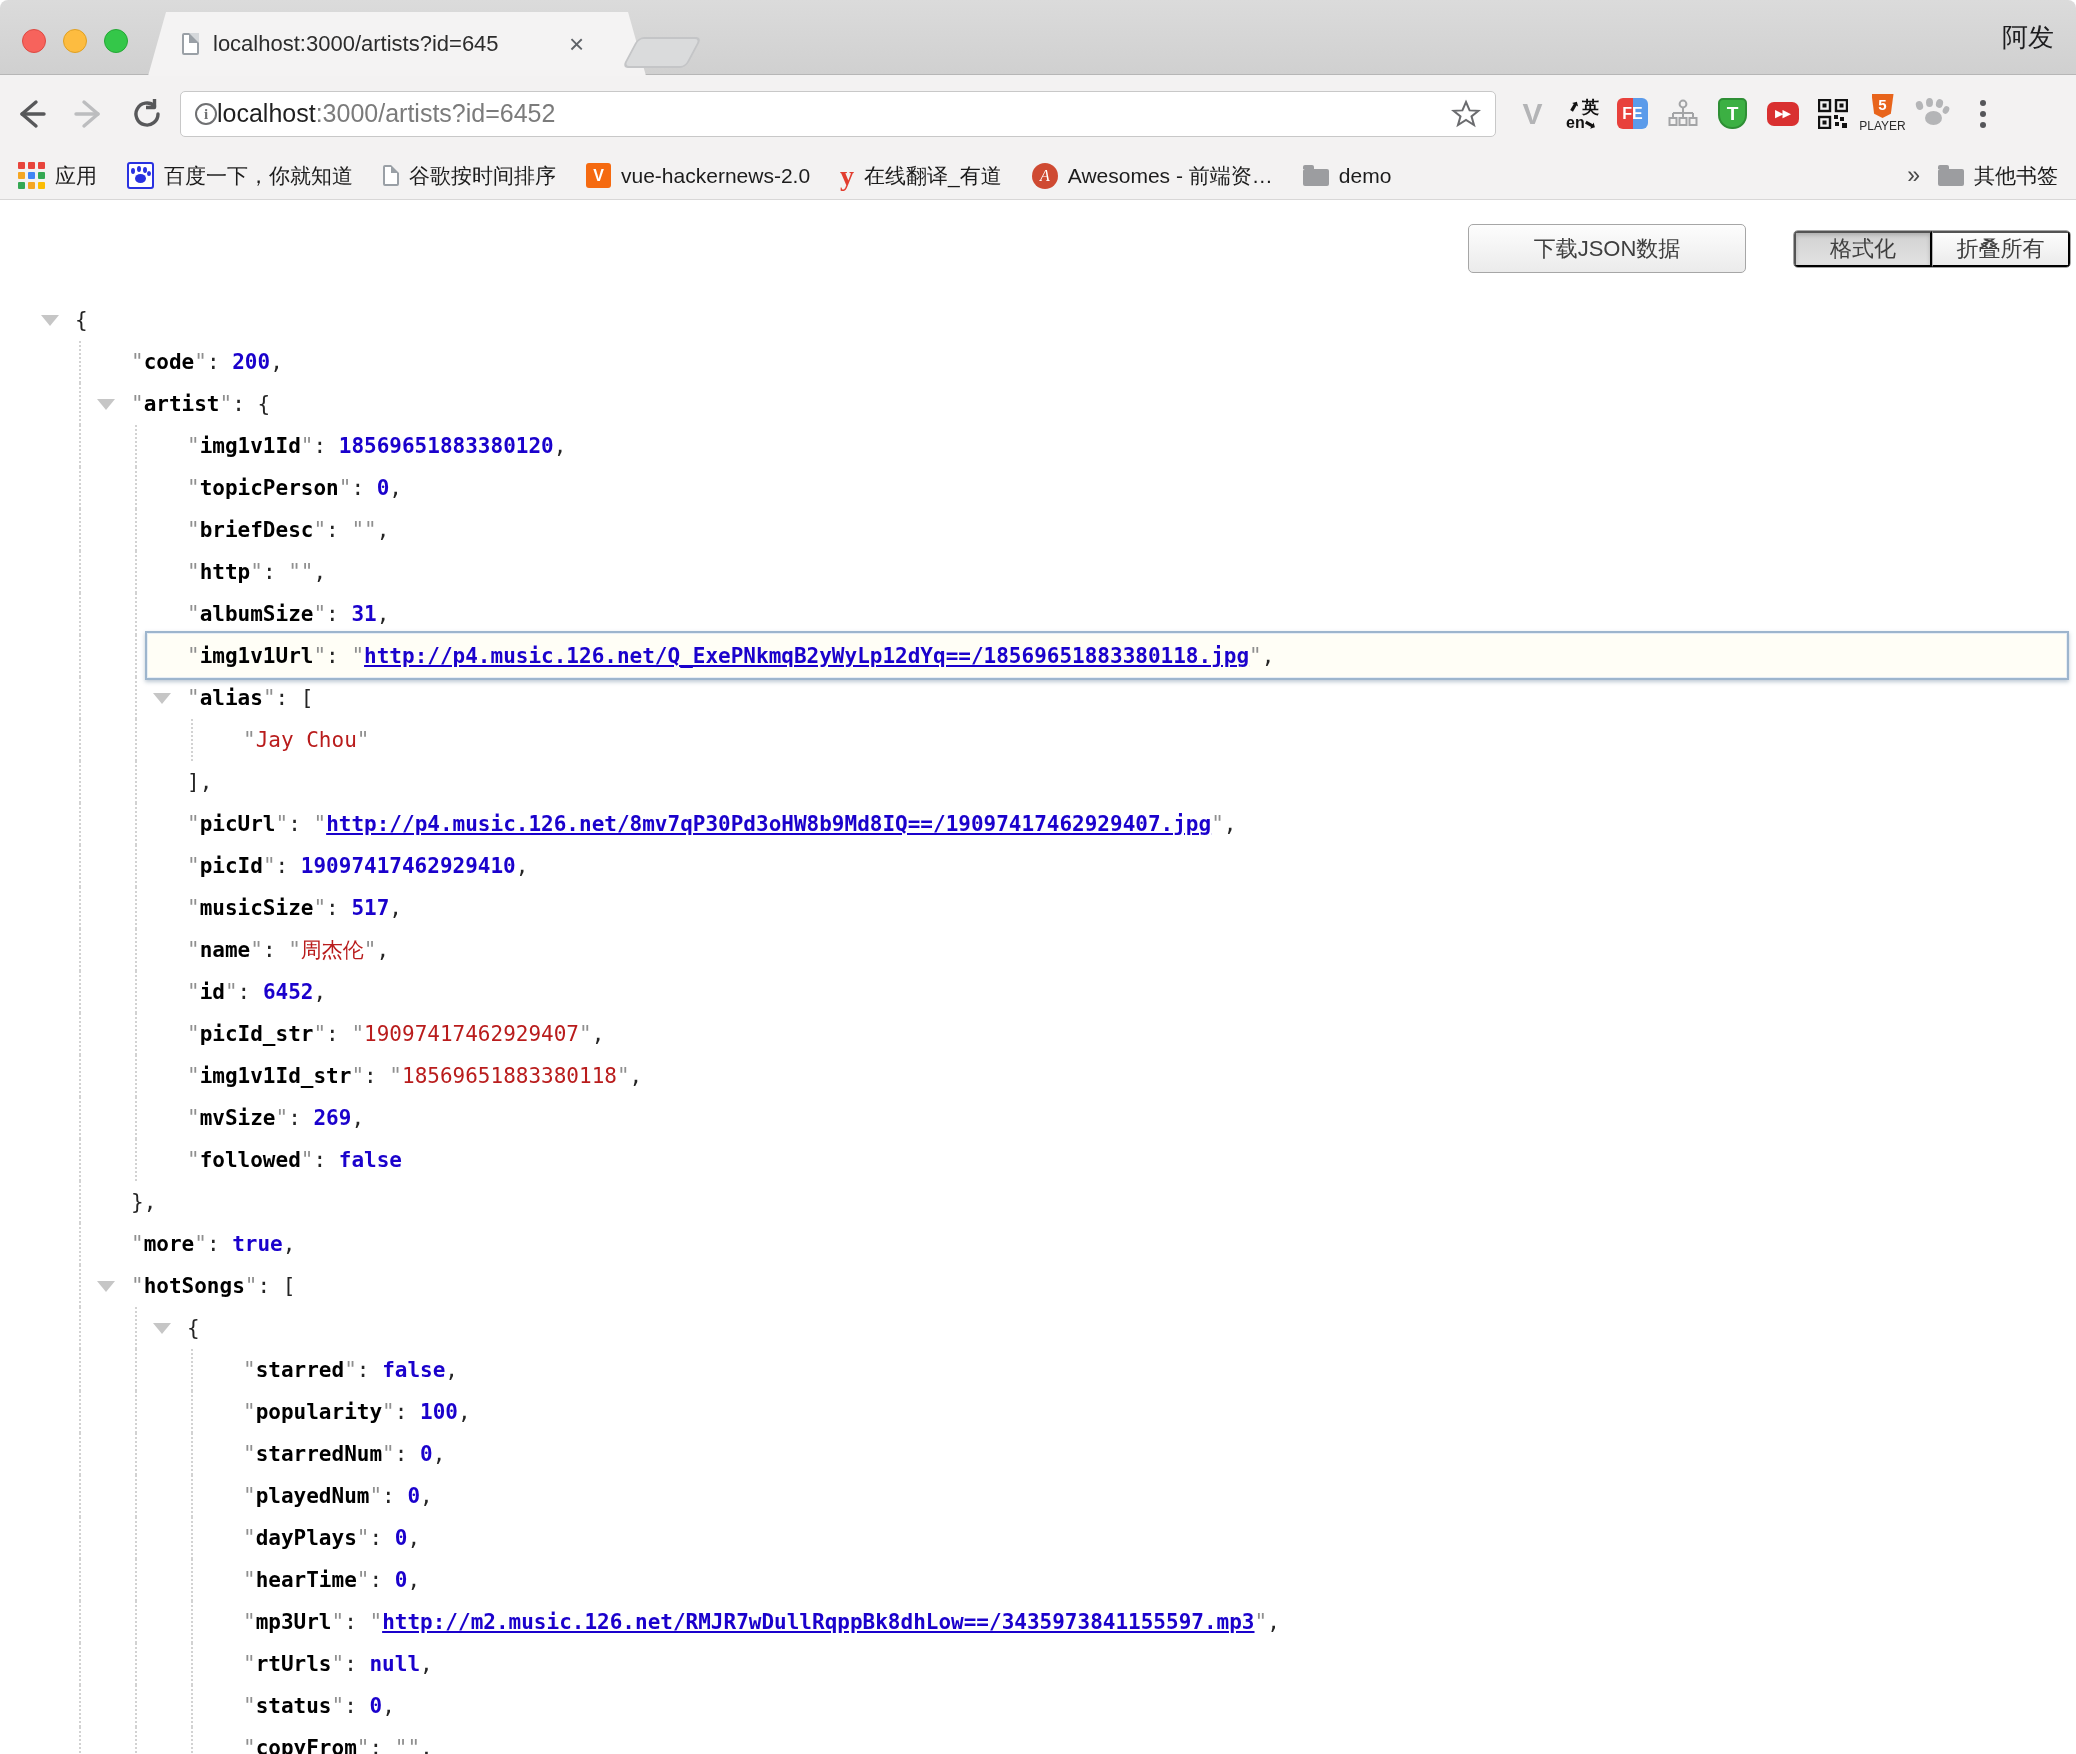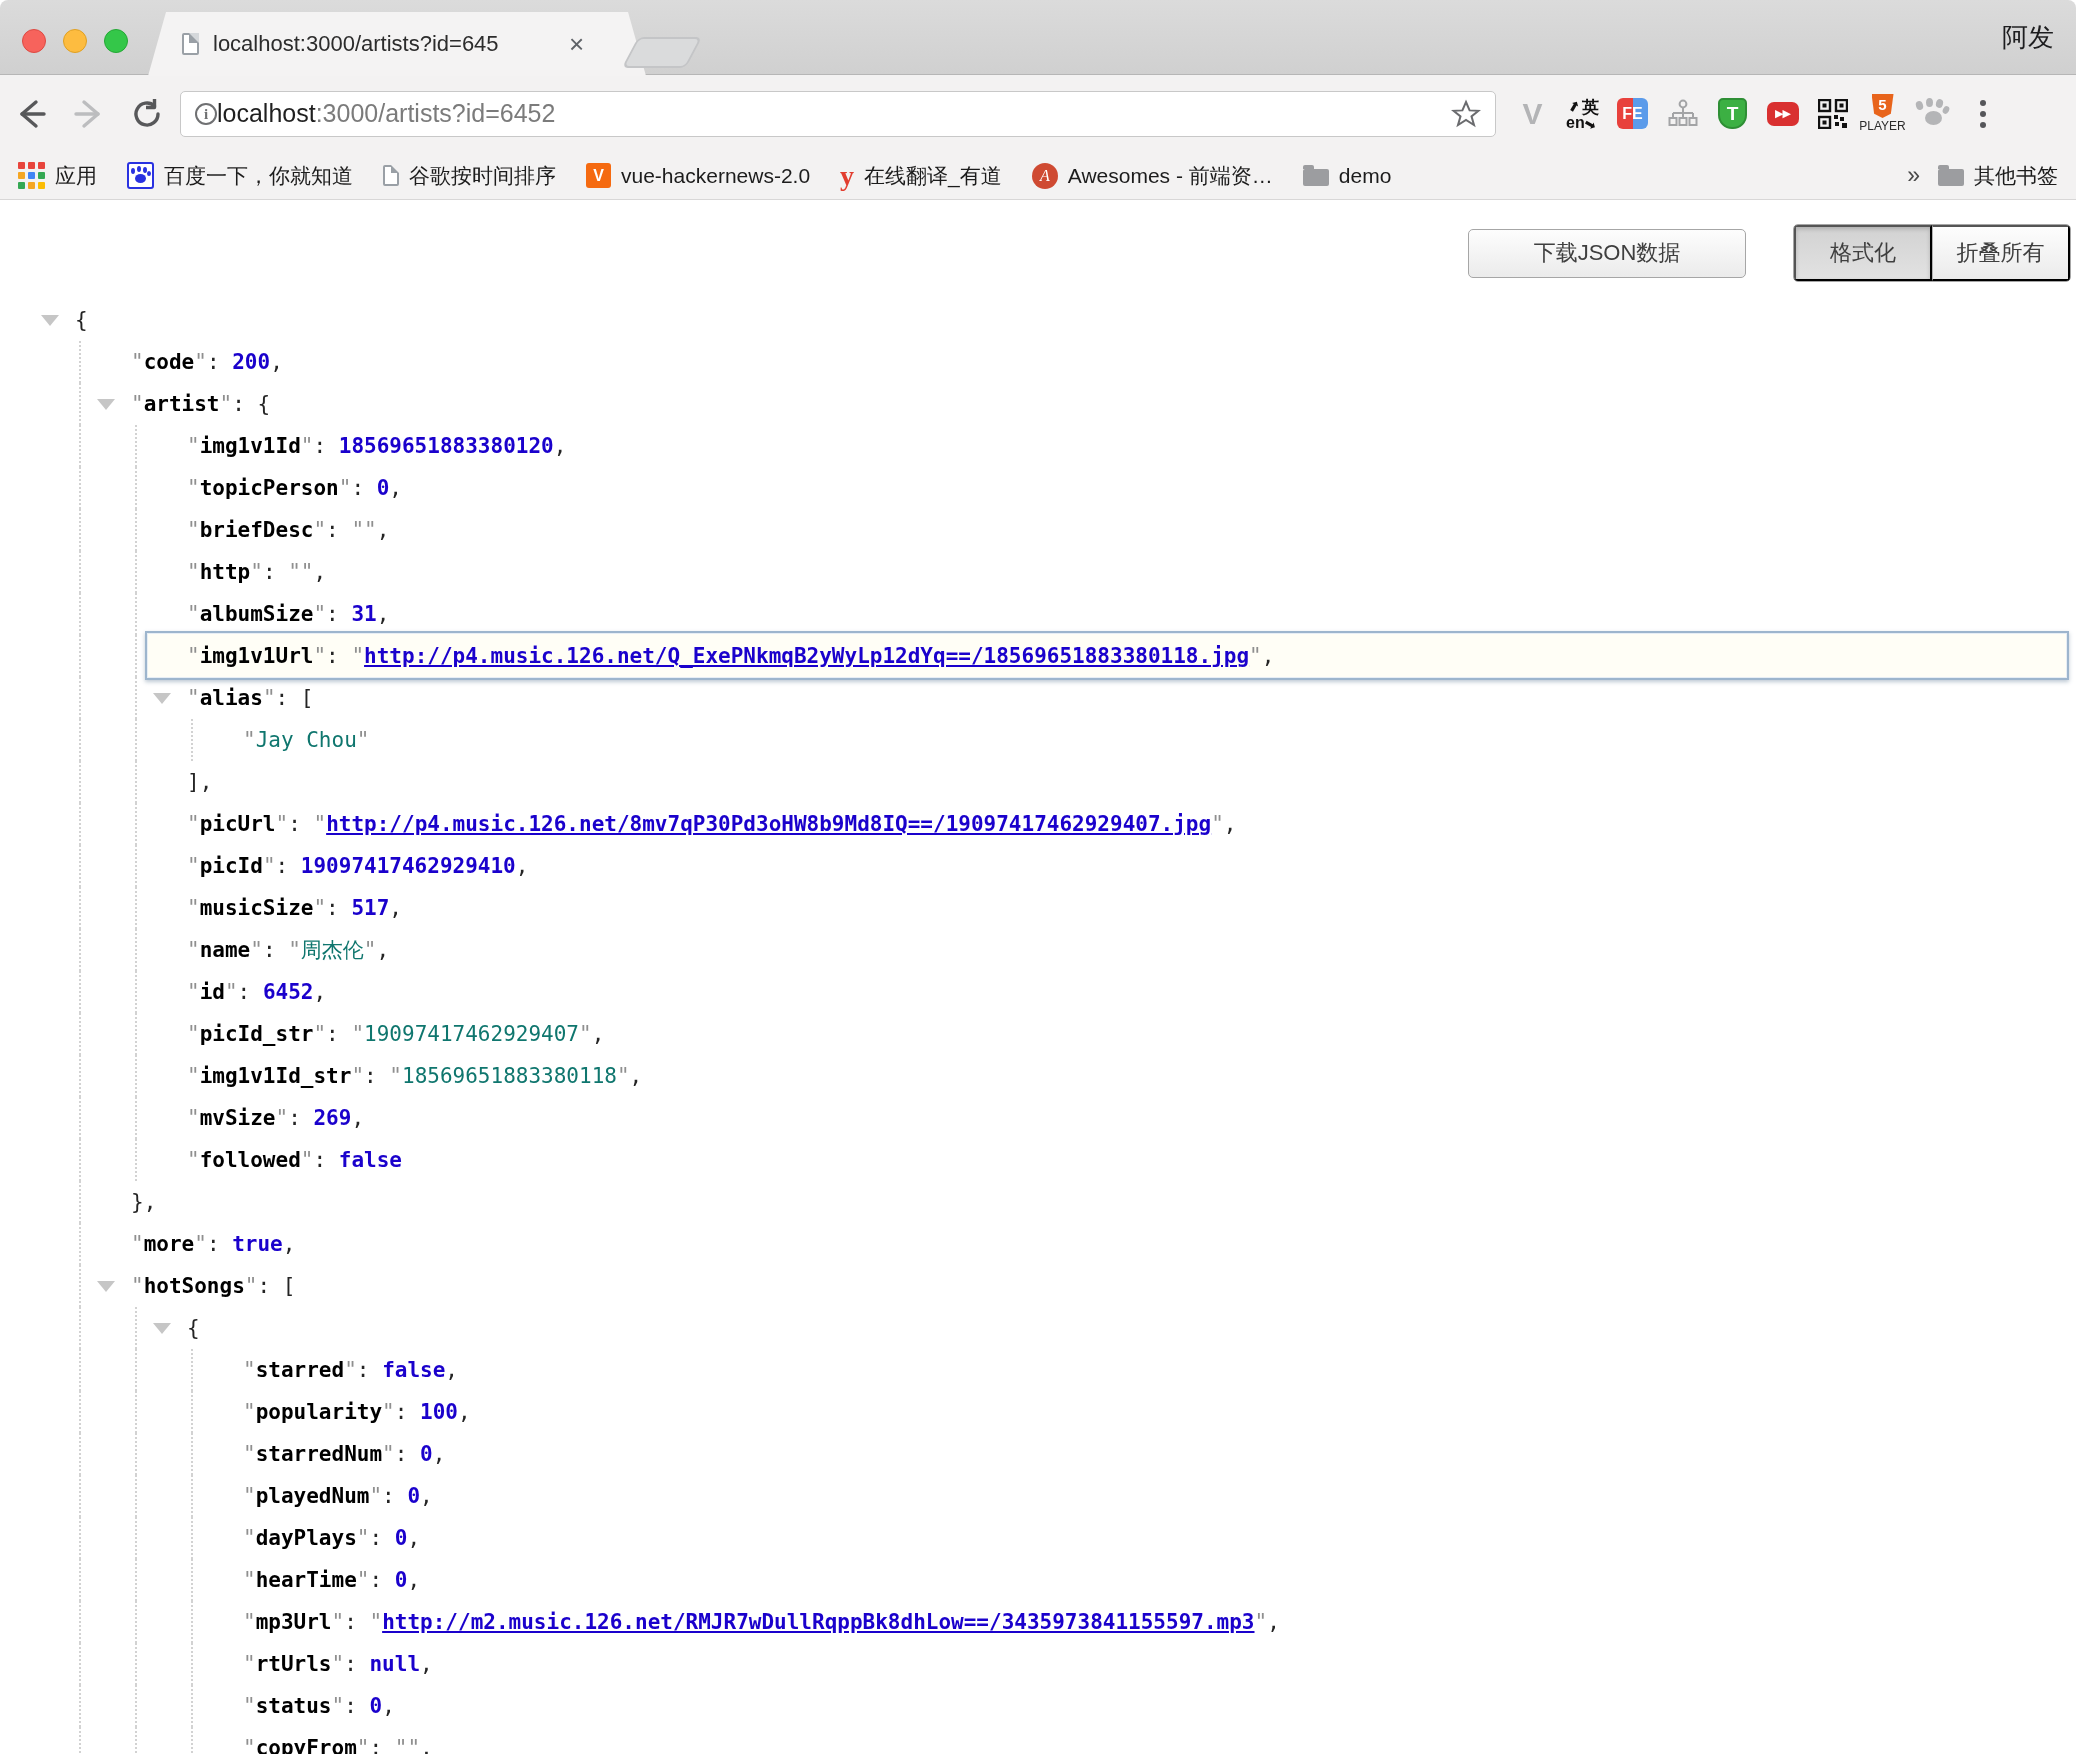--- a/index.html
+++ b/index.html
@@ -68,35 +68,35 @@
   .folder::before { content:""; position:absolute; left:0; top:-4px; width:11px; height:4px; background:#9c9da0; border-radius:2px 2px 0 0; }
   .bm-right { margin-left:auto; display:flex; align-items:center; gap:18px; }
   .chev { font-size:23px; color:#4a4a4a; }
 
   
   .content { position:relative; height:1553px; background:#fff; }
   .actions { position:absolute; top:24px; right:5px; display:flex; align-items:center; }
   .btn { height:49px; font-size:22px; color:#3f3f3f; background:linear-gradient(#fdfdfd,#ebebeb); border:1px solid #a6a6a6; border-radius:5px; display:flex; align-items:center; justify-content:center; }
   .btn-download { width:278px; margin-right:47px; }
   .segmented { display:flex; border:1px solid #a6a6a6; border-radius:5px; overflow:hidden; }
-  .seg { width:138px; height:56px; font-size:22px; color:#3f3f3f; display:flex; align-items:center; justify-content:center; background:linear-gradient(#fdfdfd,#ebebeb); }
+  .seg { width:138px; height:36px; font-size:22px; color:#3f3f3f; display:flex; align-items:center; justify-content:center; background:linear-gradient(#fdfdfd,#ebebeb); }
   .seg.active { background:linear-gradient(#d2d2d2,#e2e2e2); box-shadow:inset 0 2px 4px rgba(0,0,0,.18); }
   .seg + .seg { border-left:1px solid #b3b3b3; }
 
   
   .json { position:absolute; top:99px; left:0; right:0; font-family:"DejaVu Sans Mono","Liberation Mono",monospace; font-size:21px; }
   .line { position:relative; height:42px; line-height:42px; white-space:pre; }
   .guide { position:absolute; top:0; bottom:0; width:0; border-left:2px dotted #d2d2d2; }
   .tri { position:absolute; top:16px; width:0; height:0; border-left:9px solid transparent; border-right:9px solid transparent; border-top:11px solid #c6c6c6; }
   .txt { position:absolute; top:0; z-index:1; }
   .q  { color:#8f8f8f; }
   .key{ color:#000; font-weight:bold; }
   .p  { color:#242424; }
   .n  { color:#1a01cc; font-weight:bold; }
-  .s  { color:#0f766e; }
+  .s  { color:#b91c1c; }
   .lnk{ color:#1a01cc; font-weight:bold; text-decoration:underline; cursor:pointer; }
   .hl-box { position:absolute; left:145px; right:7px; top:-4px; bottom:-3px; background:#fffef6; border:2px solid #9db5cd; box-shadow:0 2px 4px rgba(110,135,160,.45), inset 0 0 0 1px #e7eef5; z-index:0; }
 </style>
 </head>
 <body>
 
 <div class="tabbar">
   <div class="lights">
     <span class="light red"></span>
     <span class="light yellow"></span>

